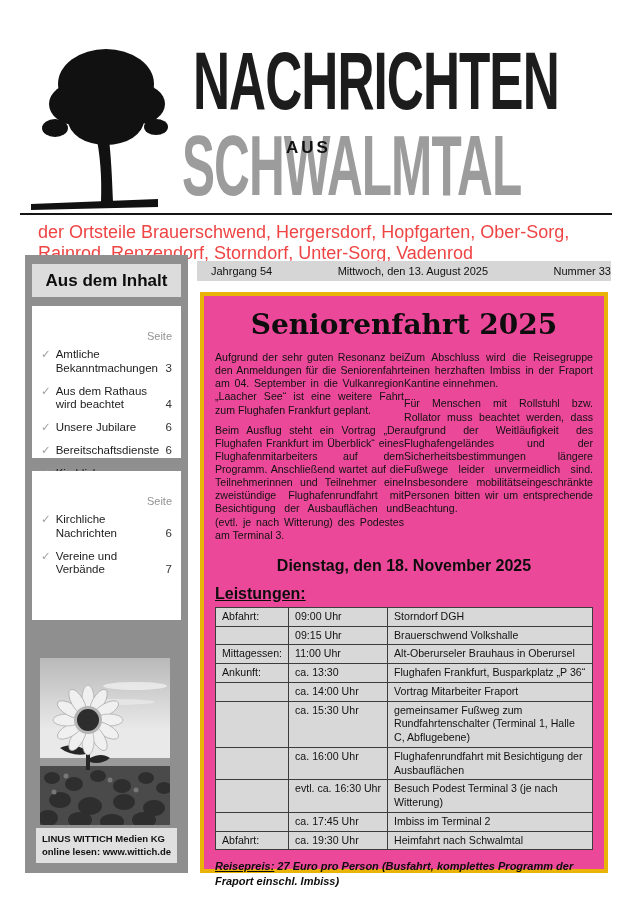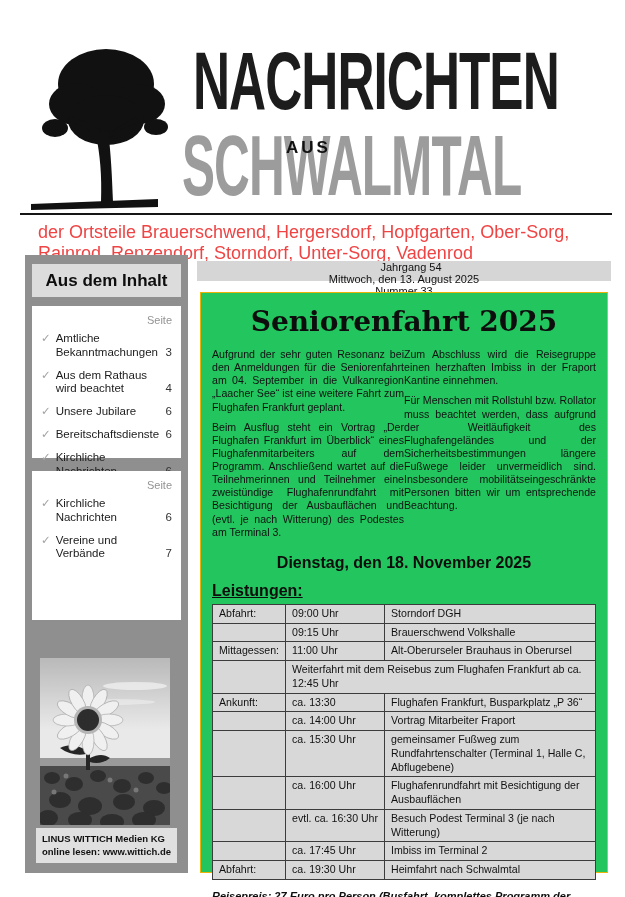--- a/index.html
+++ b/index.html
@@ -17,42 +17,42 @@
   .organ-rule{position:absolute;left:20px;top:213px;width:592px;border-top:2px solid #151515;}
   .organ-label{position:absolute;left:205px;top:205px;background:#fff;padding:0 9px;
                font-size:12.5px;font-weight:bold;letter-spacing:0.4px;color:#111;z-index:2;}
   .districts{position:absolute;left:38px;top:222px;width:560px;font-size:18px;color:#ef4444;}
 
   
   .sidebar{position:absolute;left:25px;top:255px;width:163px;height:618px;background:#8f8f8f;}
   .toc-header{position:absolute;left:7px;top:9px;width:149px;height:33px;background:#dcdcdc;
               display:flex;align-items:center;justify-content:center;font-weight:bold;
               font-size:17px;color:#0e0e0e;}
-  .toc-box{position:absolute;left:7px;width:149px;background:#ffffff;box-sizing:border-box;padding:8px 9px;}
+  .toc-box{position:absolute;left:7px;width:149px;background:#ffffff;box-sizing:border-box;padding:24px 9px;}
   .toc-box1{top:51px;height:152px;}
   .toc-box2{top:216px;height:149px;}
   .toc-seite{text-align:right;color:#939393;font-size:11px;margin-bottom:6px;}
   .toc-item{display:flex;font-size:11.5px;margin-bottom:9px;line-height:1.2;color:#1c1c1c;}
   .toc-check{color:#a3a3a3;margin-right:5px;flex:0 0 auto;}
   .toc-label{flex:1;}
   .toc-page{flex:0 0 auto;align-self:flex-end;margin-left:4px;color:#333;}
   .photo{position:absolute;left:15px;top:403px;width:130px;height:167px;}
   .publisher{position:absolute;left:11px;top:573px;width:141px;box-sizing:border-box;
              background:#e0e0e0;padding:4px 6px;font-size:9.5px;font-weight:bold;
              line-height:1.4;color:#111;}
 
   
   .infobar{position:absolute;left:197px;top:261px;width:414px;height:20px;background:#d6d6d6;
-           display:flex;align-items:center;font-size:11px;color:#111;flex-direction:column;}
+           display:flex;align-items:center;font-size:11px;color:#111;}
   .infobar .left{padding-left:14px;}
   .infobar .center{flex:1;text-align:center;}
   .infobar .right{}
 
-  .article{position:absolute;left:200px;top:292px;width:408px;height:581px;background:#22c55e;
-           border:1px solid #eab308;box-sizing:border-box;padding:8px 11px;}
+  .article{position:absolute;left:200px;top:292px;width:408px;height:581px;background:#ec4899;
+           border:4px solid #eab308;box-sizing:border-box;padding:8px 11px;}
   .art-title{font-family:"DejaVu Serif",serif;font-weight:bold;font-size:28px;
              text-align:center;margin:4px 0 10px;color:#0d0d0d;}
   .cols{display:flex;}
   .col{flex:1;text-align:justify;font-size:10.6px;line-height:1.24;color:#111;}
   .col p{margin:0 0 7px;}
   .date-heading{font-size:16px;font-weight:bold;text-align:center;margin:8px 0 10px;color:#0d0d0d;}
   .services-label{font-size:16px;font-weight:bold;text-decoration:underline;margin-bottom:4px;color:#0d0d0d;}
   table.schedule{width:100%;border-collapse:collapse;font-size:10.6px;color:#111;}
   table.schedule td{border:1px solid #3c3c3c;background:#d8d8d8;padding:2px 6px;
                     vertical-align:top;line-height:1.3;}
@@ -238,24 +238,20 @@
           <td class="stage"></td>
           <td class="time">09:15 Uhr</td>
           <td>Brauerschwend Volkshalle</td>
         </tr>
         <tr>
           <td class="stage">Mittagessen:</td>
           <td class="time">11:00 Uhr</td>
           <td>Alt-Oberurseler Brauhaus in Oberursel</td>
         </tr>
         <tr>
-          <td class="stage"></td>
-          <td colspan="2">Weiterfahrt mit dem Reisebus zum Flughafen Frankfurt ab ca. 12:45 Uhr</td>
-        </tr>
-        <tr>
           <td class="stage">Ankunft:</td>
           <td class="time">ca. 13:30</td>
           <td>Flughafen Frankfurt, Busparkplatz „P 36“</td>
         </tr>
         <tr>
           <td class="stage"></td>
           <td class="time">ca. 14:00 Uhr</td>
           <td>Vortrag Mitarbeiter Fraport</td>
         </tr>
         <tr>

